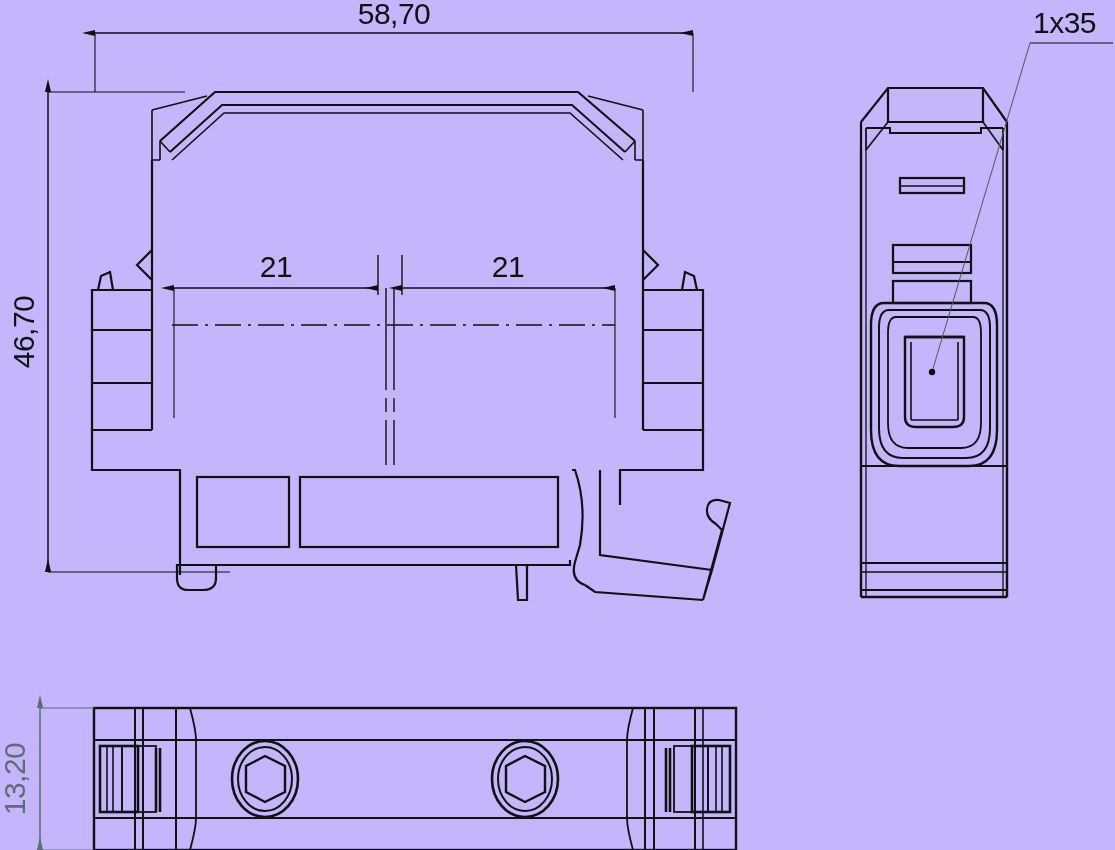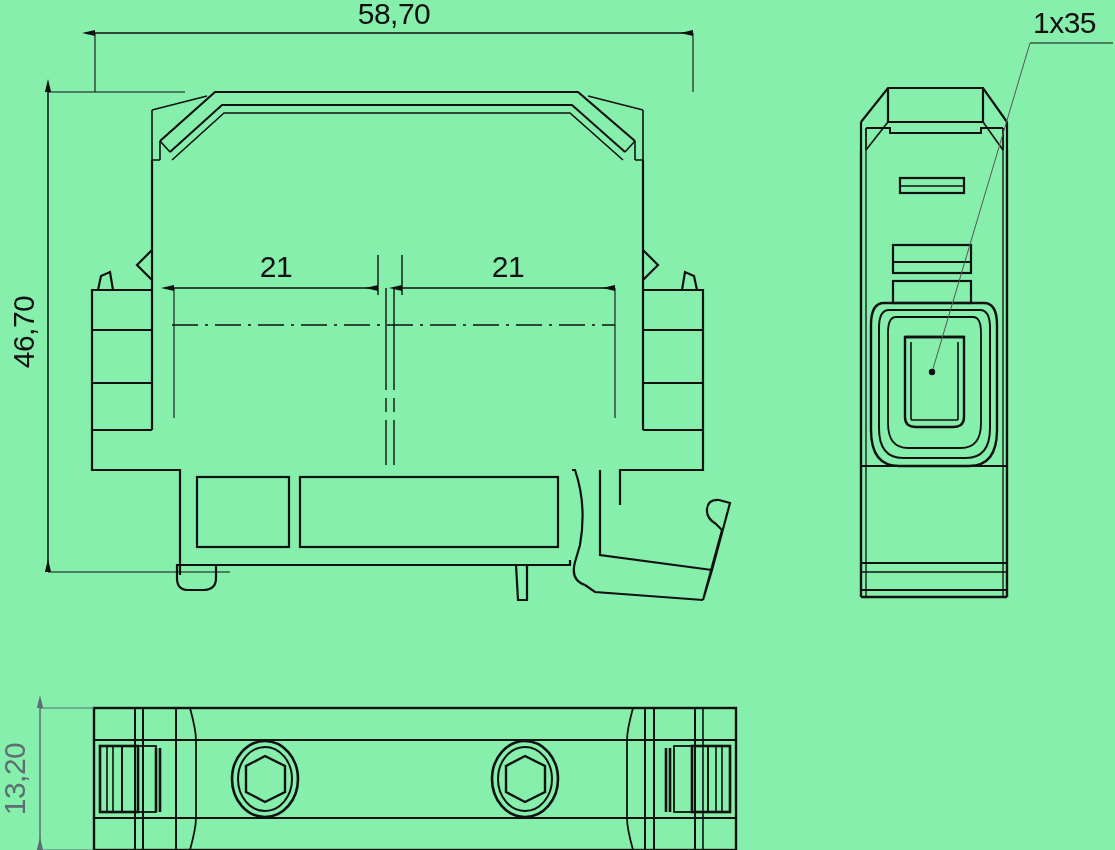--- a/index.html
+++ b/index.html
@@ -6,21 +6,21 @@
   html, body {
     margin: 0;
     padding: 0;
     background: #ffffff;
     font-family: "Liberation Sans", sans-serif;
   }
   #sheet {
     position: relative;
     width: 1115px;
     height: 850px;
-    background: #86efac;
+    background: #c4b5fd;
     overflow: hidden;
   }
   #sheet svg {
     display: block;
   }
   .dimtext {
     font-family: "Liberation Sans", sans-serif;
     font-size: 30px;
     fill: #111111;
     letter-spacing: -0.5px;

